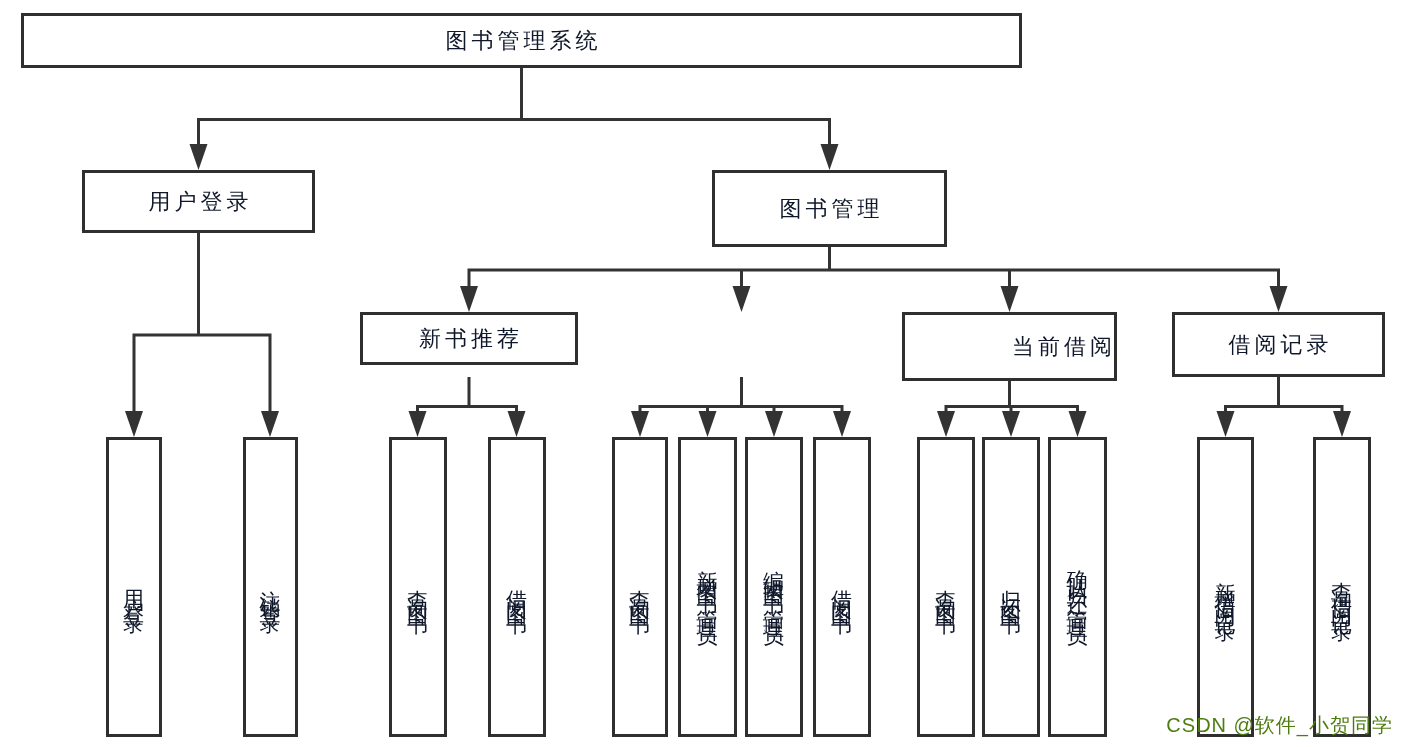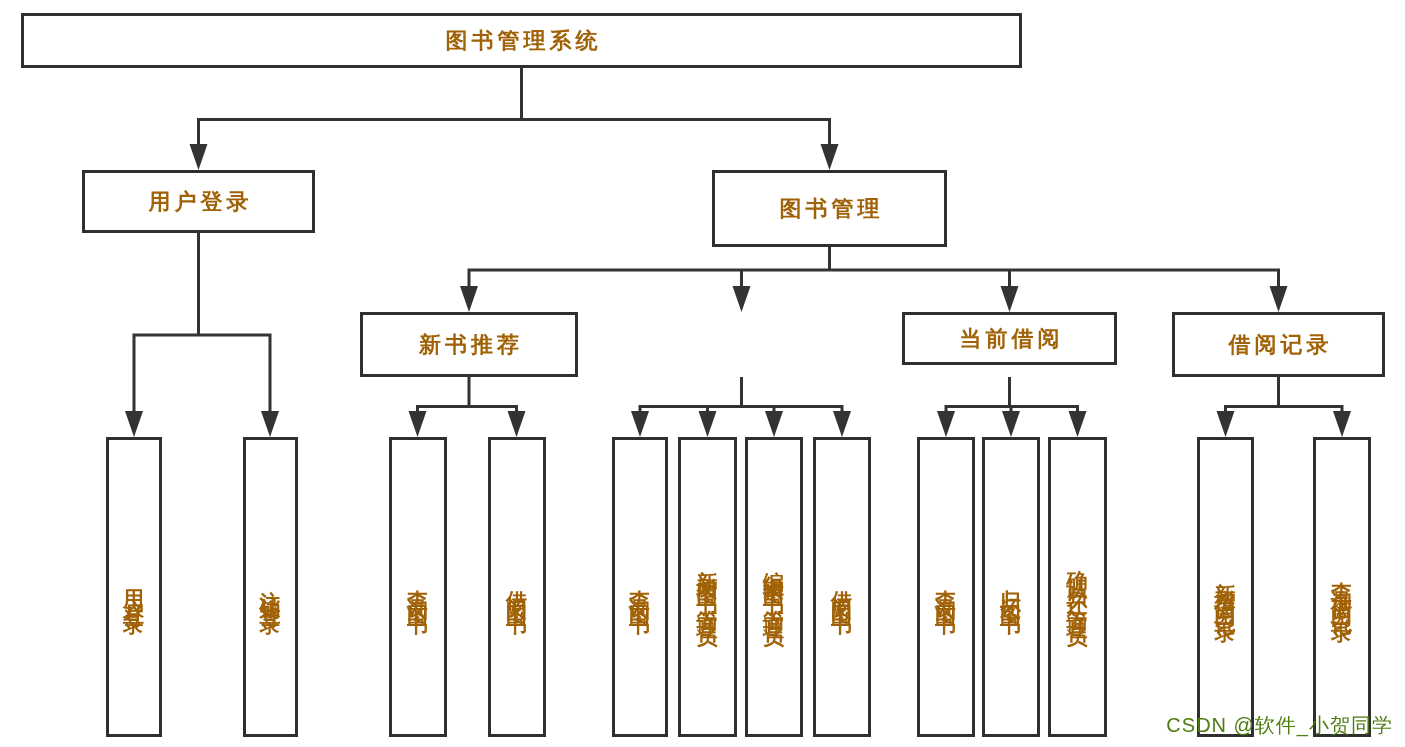--- a/index.html
+++ b/index.html
@@ -17,22 +17,21 @@
     width: 1405px; height: 747px;
   }
   .node {
     position: absolute;
     box-sizing: border-box;
     border: 3px solid #2f2f2f;
     background: #ffffff;
     display: flex;
     align-items: center;
     justify-content: center;
-    color: #a16207;
-    font-weight: bold;
+    color: #0f172a;
   }
   .hnode { font-size: 22px; letter-spacing: 4px; }
   .hnode .label { transform: translateX(2px); white-space: nowrap; }
   .vnode {
     writing-mode: vertical-rl;
     text-orientation: mixed;
     font-size: 21px;
     letter-spacing: 8px;
     line-height: 1;
   }
@@ -96,24 +95,24 @@
     <span class="label">图书管理系统</span>
   </div>
 
   <div class="node hnode" style="left:82px; top:170px; width:233px; height:63px;">
     <span class="label">用户登录</span>
   </div>
   <div class="node hnode" style="left:712px; top:170px; width:235px; height:77px;">
     <span class="label">图书管理</span>
   </div>
 
-  <div class="node hnode" style="left:360px; top:312px; width:218px; height:65px;">
+  <div class="node hnode" style="left:360px; top:312px; width:218px; height:53px;">
     <span class="label">新书推荐</span>
   </div>
-  <div class="node hnode" style="left:902px; top:312px; width:215px; height:53px;">
+  <div class="node hnode" style="left:902px; top:312px; width:215px; height:69px;justify-content:flex-end;">
     <span class="label">当前借阅</span>
   </div>
   <div class="node hnode" style="left:1172px; top:312px; width:213px; height:65px;">
     <span class="label">借阅记录</span>
   </div>
 
   <div class="node vnode" style="left:106px; top:437px; width:56px; height:300px;">
     <span class="label">用户登录</span>
   </div>
   <div class="node vnode" style="left:243px; top:437px; width:55px; height:300px;">

